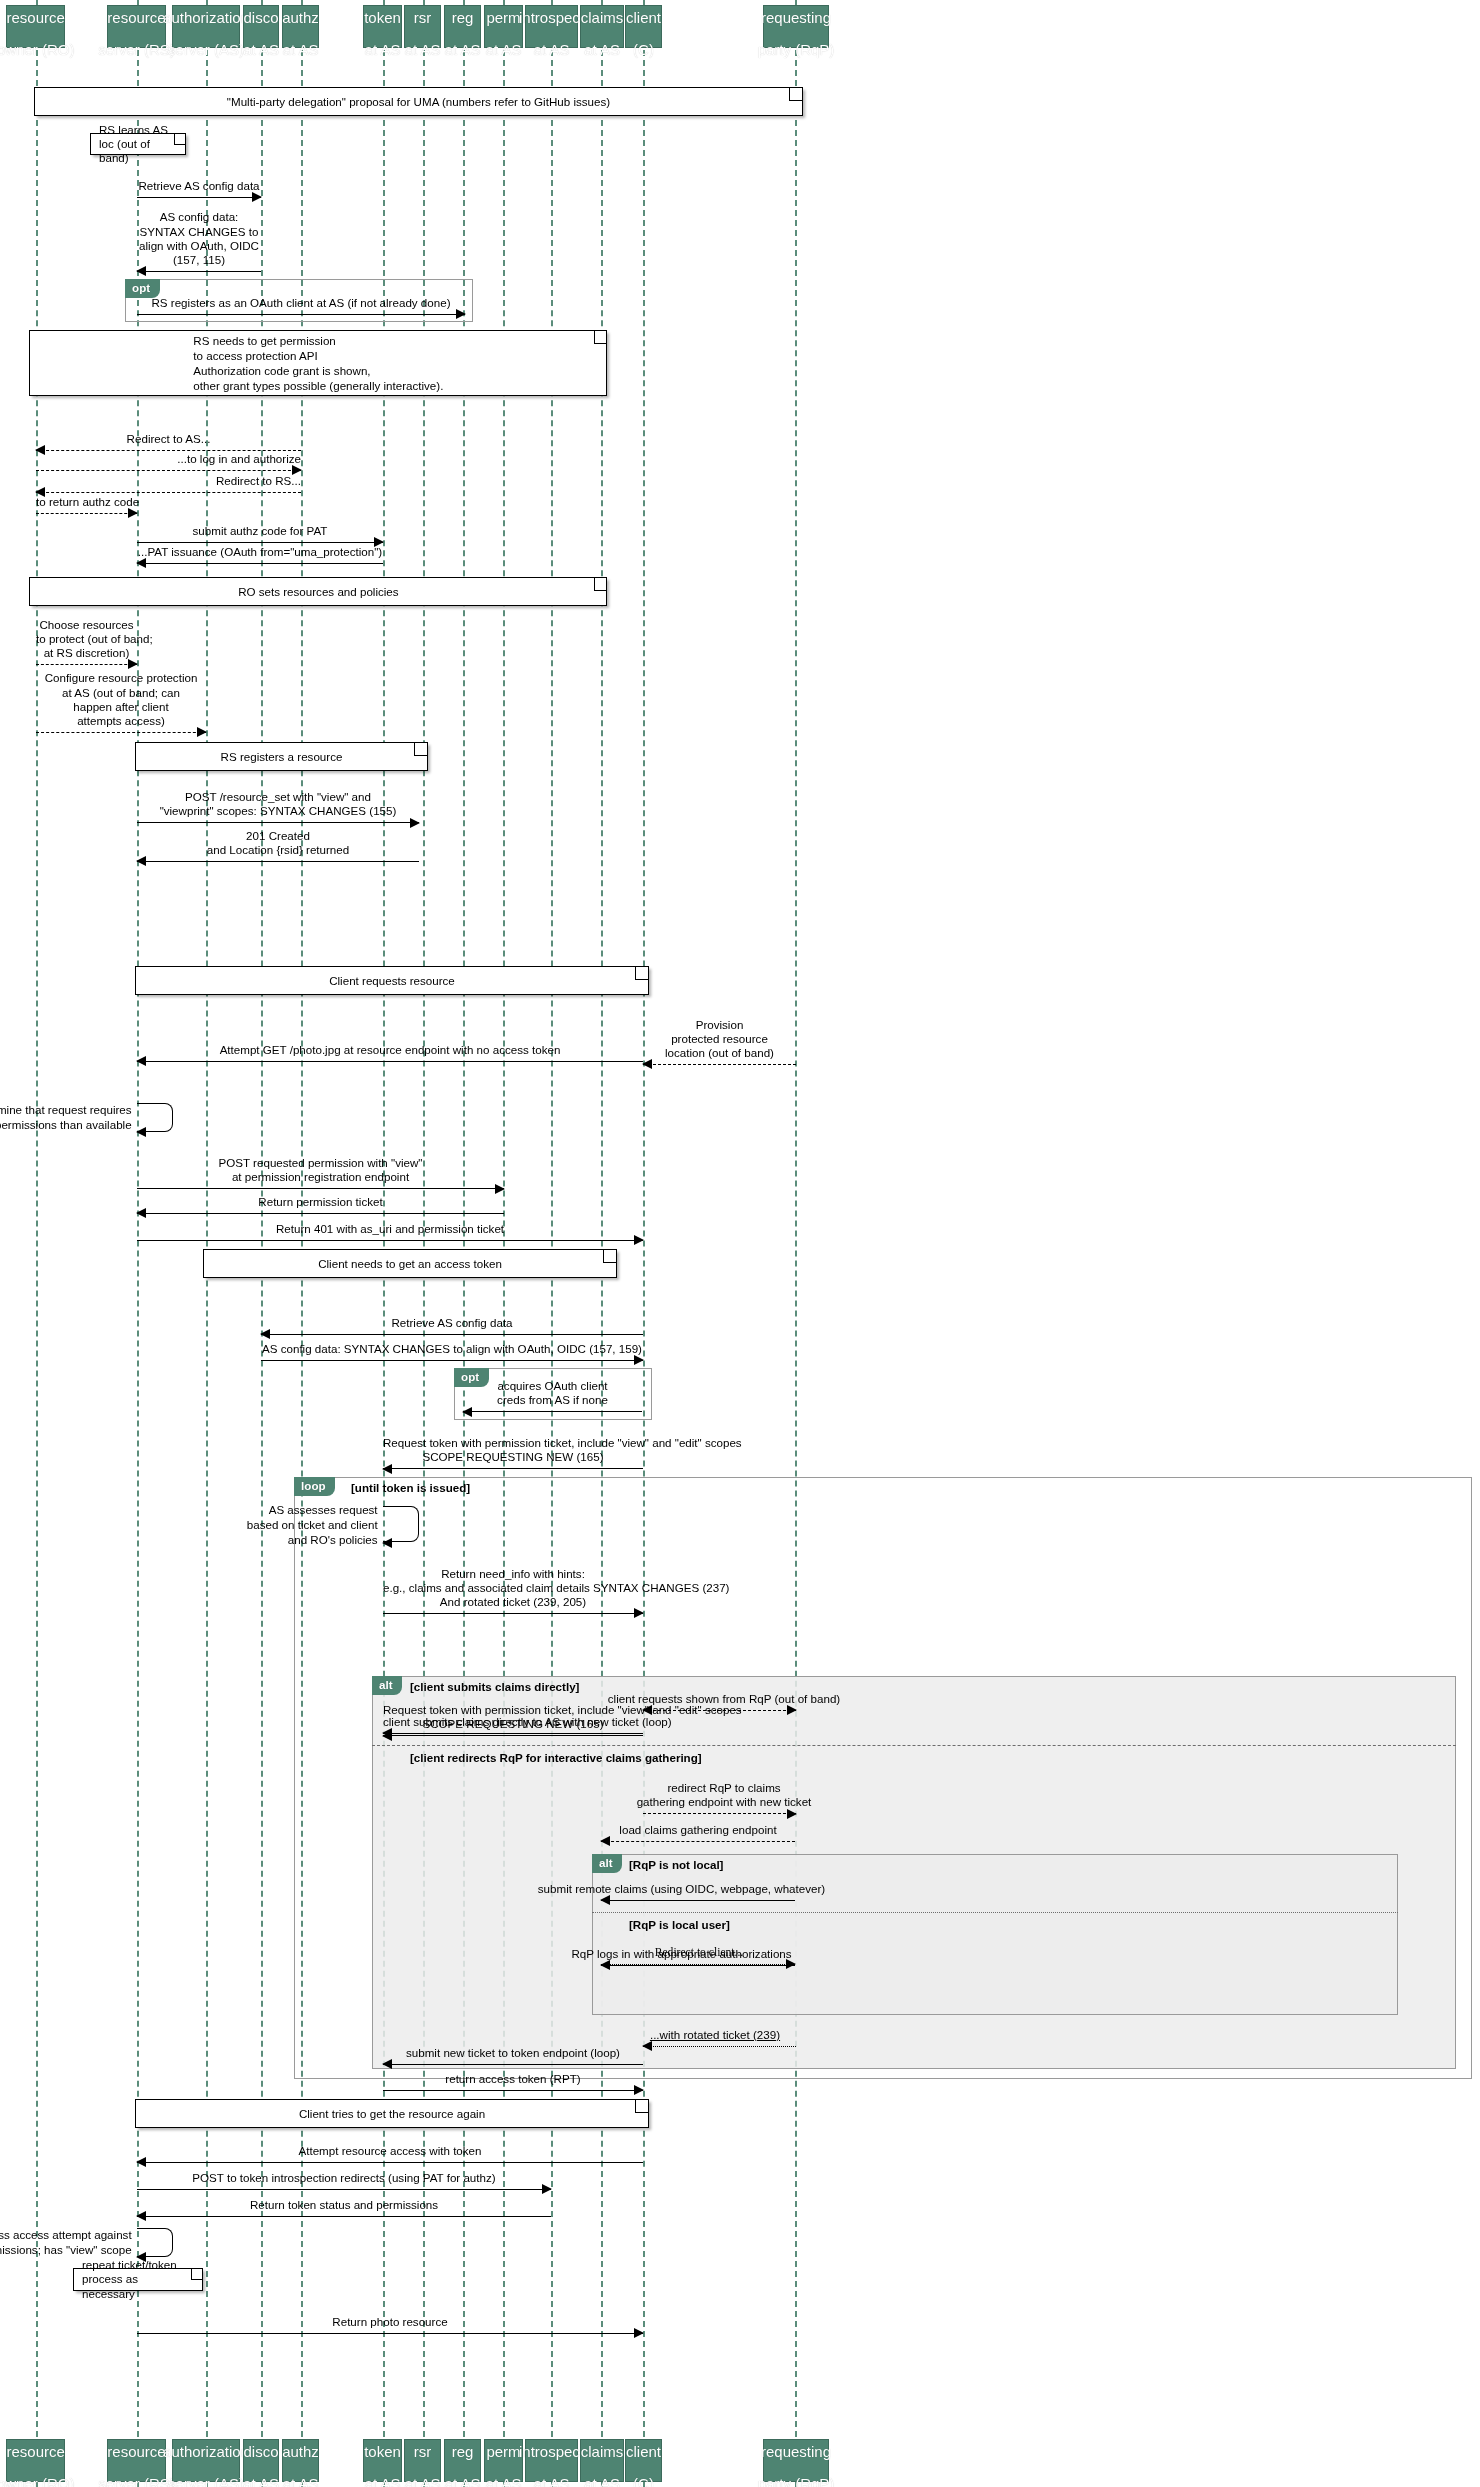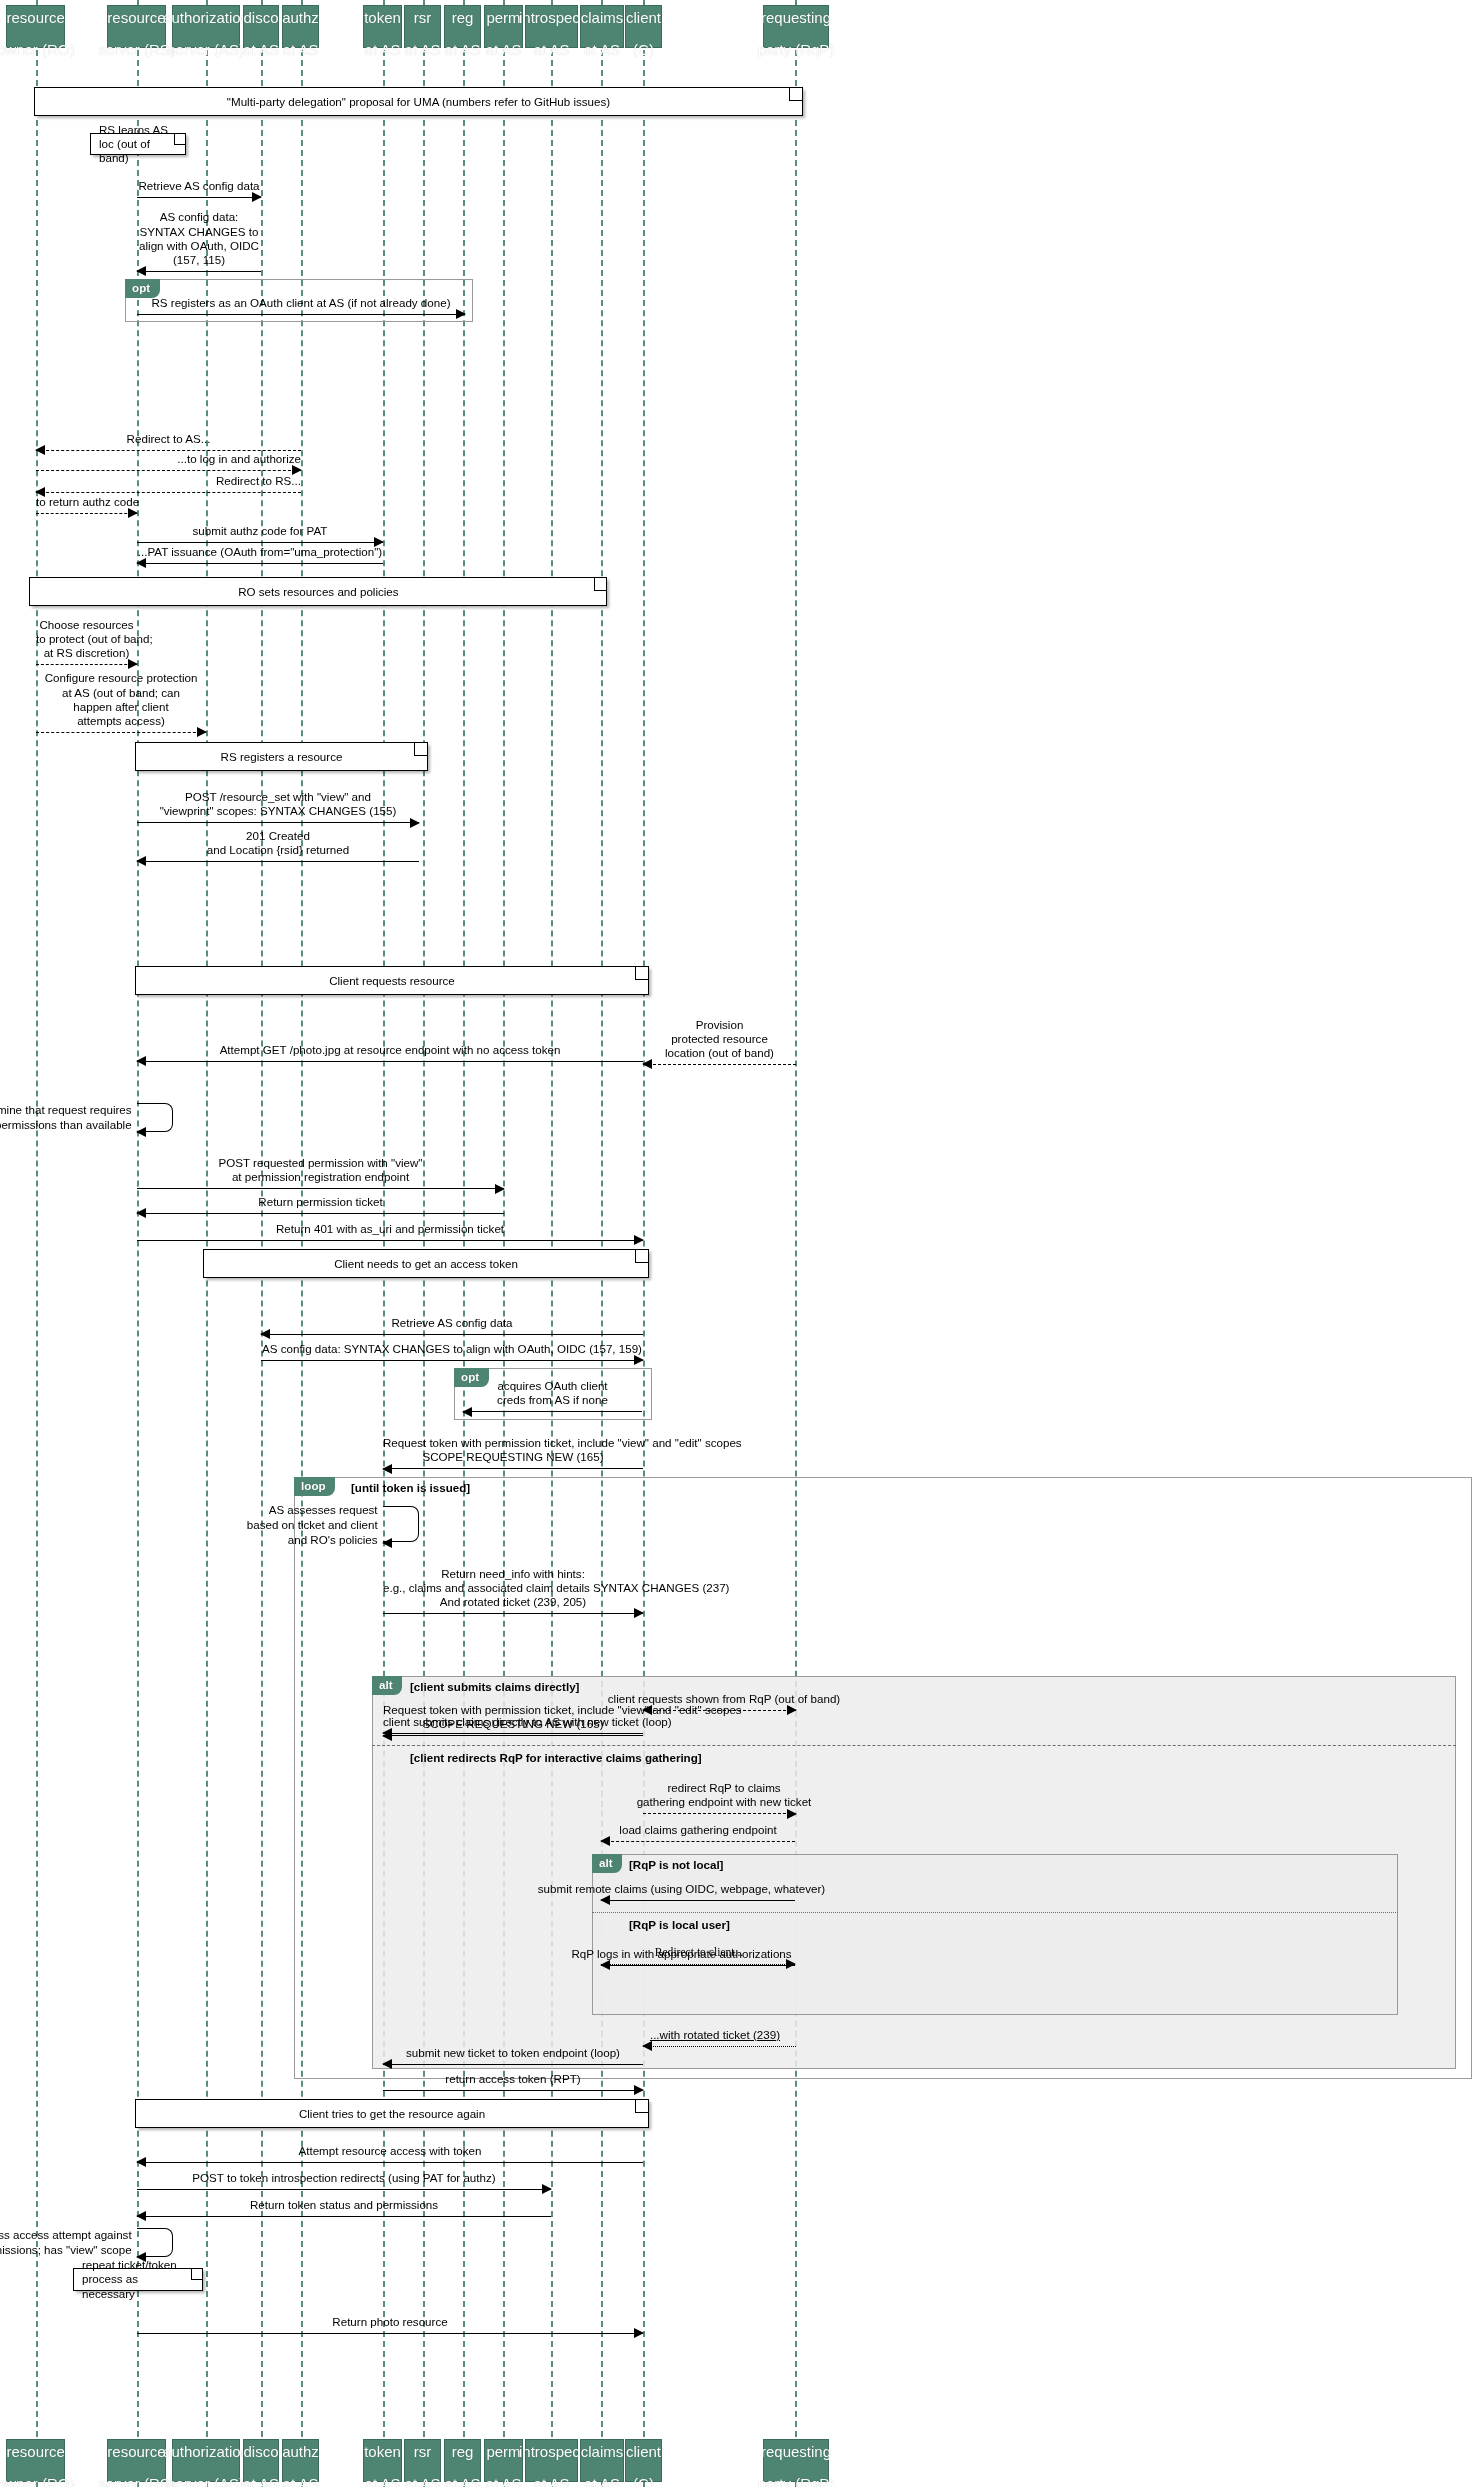--- a/index.html
+++ b/index.html
@@ -239,20 +239,27 @@
   </div>
 
   <div class="frame" style="left:125px;top:279px;width:348px;height:43px;"></div>
   <div class="frame-label" style="left:125px;top:279px;">opt</div>
   <div class="msg" style="left:137px;top:294px;width:328px;height:19.6px;">
     <div class="label">RS registers as an OAuth client at AS (if not already done)</div>
     <div class="line" style="top:19.6px;"></div>
     <div class="head right" style="top:14.7px;"></div>
   </div>
 
+  <div class="groupbar" style="left:29.4px;top:330px;width:578px;height:66px;flex-direction:column;line-height:15px;white-space:pre;">
+    <span>RS needs to get permission
+to access protection API
+Authorization code grant is shown,
+other grant types possible (generally interactive).</span>
+    <span class="fold"></span>
+  </div>
 
   <div class="msg dashed" style="left:36px;top:430px;width:265px;height:19.6px;">
     <div class="label">Redirect to AS...</div>
     <div class="line" style="top:19.6px;"></div>
     <div class="head left" style="top:14.7px;"></div>
   </div>
 
   <div class="msg dashed" style="left:36px;top:450px;width:265px;height:19.6px;">
     <div class="label alignright">...to log in and authorize</div>
     <div class="line" style="top:19.6px;"></div>
@@ -362,21 +369,21 @@
     <div class="line" style="top:19.6px;"></div>
     <div class="head left" style="top:14.7px;"></div>
   </div>
 
   <div class="msg" style="left:137px;top:1220px;width:506px;height:19.6px;">
     <div class="label">Return 401 with as_uri and permission ticket</div>
     <div class="line" style="top:19.6px;"></div>
     <div class="head right" style="top:14.7px;"></div>
   </div>
 
-  <div class="groupbar" style="left:203px;top:1249px;width:446px;height:28.6px;">
+  <div class="groupbar" style="left:203px;top:1249px;width:414px;height:28.6px;">
     <span>Client needs to get an access token</span>
     <span class="fold"></span>
   </div>
 
   <div class="msg" style="left:261px;top:1314px;width:382px;height:19.6px;">
     <div class="label">Retrieve AS config data</div>
     <div class="line" style="top:19.6px;"></div>
     <div class="head left" style="top:14.7px;"></div>
   </div>
 

